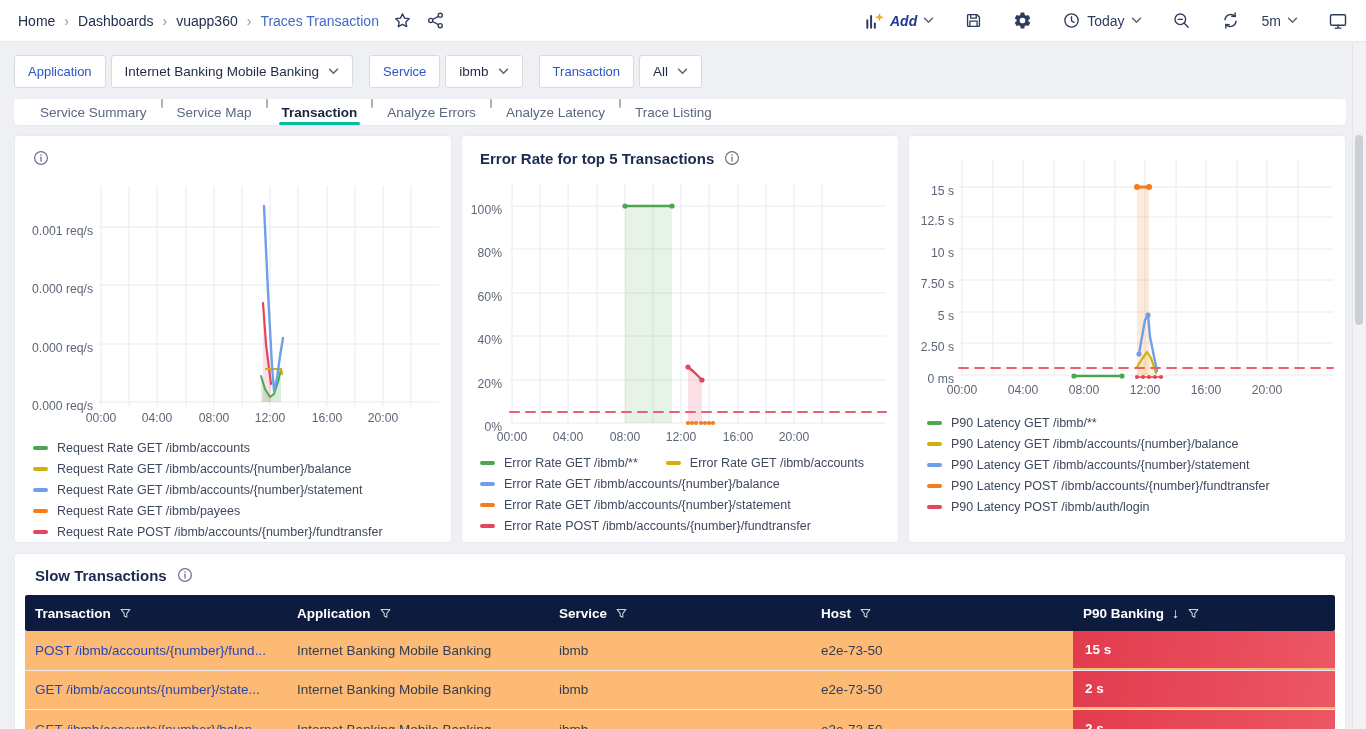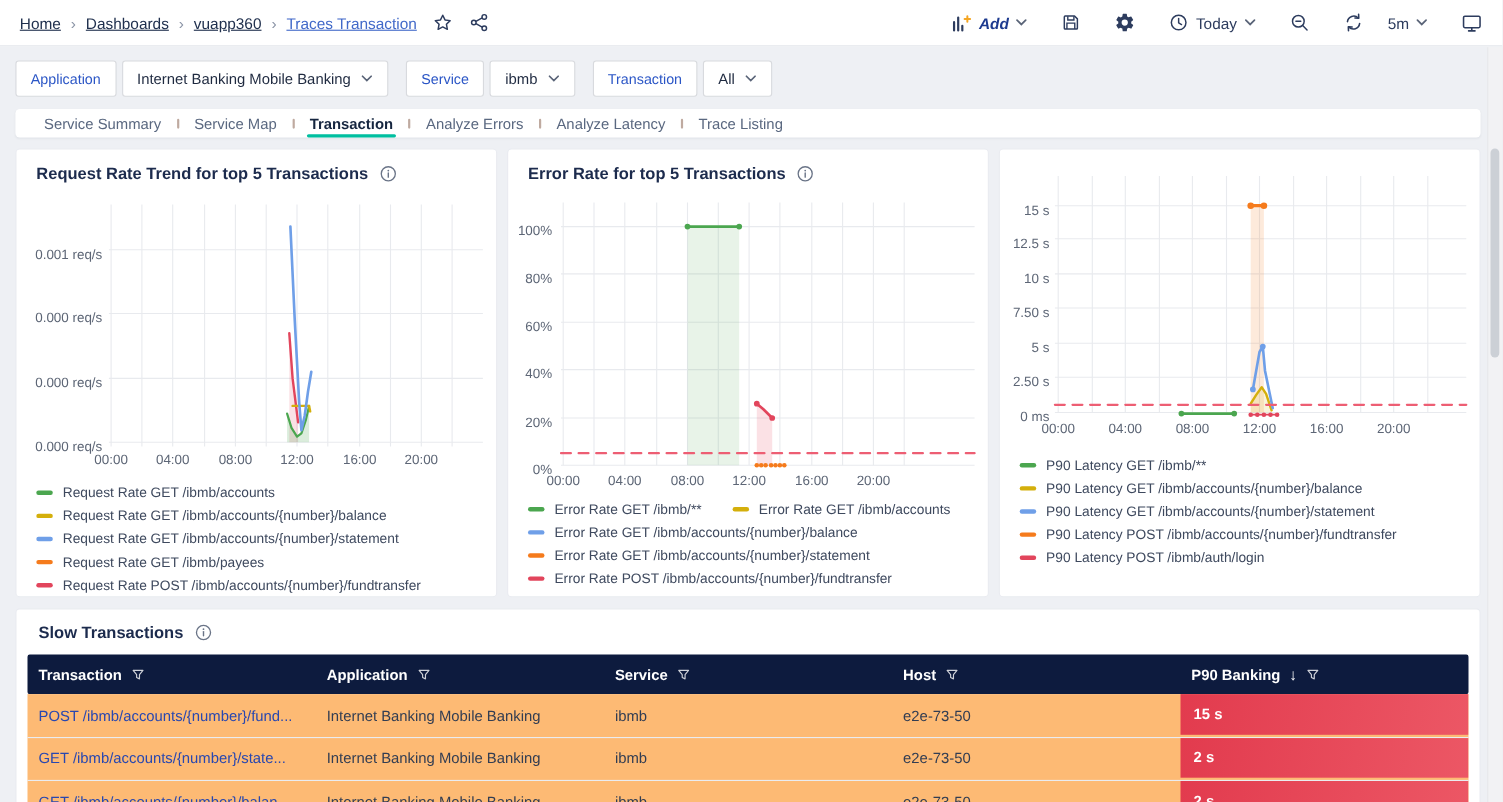--- a/index.html
+++ b/index.html
@@ -4,40 +4,40 @@
 <style>
   * { box-sizing: border-box; margin: 0; padding: 0; }
   html,body { width:1366px; height:729px; overflow:hidden; }
   body { font-family:"Liberation Sans", sans-serif; background:#eef0f4; position:relative; }
   .page { position:relative; width:1366px; height:729px; overflow:hidden; }
 
   
   .topbar { position:absolute; top:0; left:0; width:1366px; height:42px; background:#fff;
             border-bottom:1px solid #e8eaef; display:flex; align-items:center; justify-content:space-between; padding:0 18px; z-index:5;}
   .breadcrumb { display:flex; align-items:center; font-size:14px; }
-  .crumb { color:#20304e; cursor:pointer;text-decoration:underline; }
+  .crumb { color:#20304e; cursor:pointer; }
   .crumb.active { color:#4169c9; }
   .sep { color:#8b94a6; margin:0 9px; font-size:14px; }
   .bc-icon { margin-left:14px; display:flex; align-items:center; cursor:pointer; }
   .toolbar { display:flex; align-items:center; }
   .tool { display:flex; align-items:center; margin-left:30px; cursor:pointer; color:#2d3c5e; font-size:14px; gap:6px;}
   .tool.add { color:#1d3a8f; font-weight:600;font-style:italic; }
   .tool svg { display:block; }
 
   
   .filters { position:absolute; top:55px; left:14px; display:flex; align-items:center; }
   .fgroup { display:flex; gap:5px; margin-right:16px; }
   .pill { background:#fff; border:1px solid #d8dade; border-radius:3px; height:33px;
           display:flex; align-items:center; padding:0 13px; font-size:13px; }
   .pill.plabel { color:#2b56c6; font-weight:500; }
   .pill.pvalue { color:#1f2a40; font-size:13.5px; gap:9px; cursor:pointer; }
 
   
   .tabs { position:absolute; top:99px; left:14px; width:1332px; height:26px; background:#fff; border-radius:4px;
-          display:flex; align-items:center; padding:0 12px; box-shadow:0 1px 2px rgba(20,30,60,0.05); }
+          display:flex; padding:0 12px; box-shadow:0 1px 2px rgba(20,30,60,0.05); }
   .tab { font-size:13.5px; color:#5a6880; padding:0 14px; height:100%; display:flex; align-items:center; position:relative; cursor:pointer; white-space:nowrap;}
   .tab.active { color:#15253f; font-weight:700; }
   .tab.active::after { content:""; position:absolute; left:11px; right:11px; bottom:0; height:3px; background:#00bfa0; border-radius:2px; }
   .tab-sep { width:2px; height:9px; background:#bfaaa0; border-radius:1px; }
 
   
   .cards { position:absolute; top:135px; left:14px; display:flex; gap:9px; }
   .card { width:438px; height:408px; background:#fff; border:1px solid #e9ebf0; border-radius:4px; overflow:hidden; padding-top:10px; }
   .card-title-row { display:flex; align-items:center; gap:10px; padding-left:18px; height:24px; }
   .card-title { font-size:15px; font-weight:600; color:#1c2b4d; }
@@ -196,21 +196,20 @@
     <span class="tab-sep"></span>
     <span class="tab">Analyze Latency</span>
     <span class="tab-sep"></span>
     <span class="tab">Trace Listing</span>
   </div>
 
   <div class="cards">
 
     <div class="card">
       <div class="card-title-row">
-        <span class="card-title">Request Rate Trend for top 5 Transactions</span>
         <span class="info-btn">
           <svg width="16" height="16" viewBox="0 0 20 20">
               <circle cx="10" cy="10" r="8" fill="none" stroke="#6a7487" stroke-width="1.5"></circle>
               <path d="M10 9v4.8" stroke="#6a7487" stroke-width="1.6" stroke-linecap="round"></path>
               <circle cx="10" cy="6.3" r="1" fill="#6a7487"></circle>
             </svg>
         </span>
       </div>
       <svg class="chart" width="436" height="262" viewBox="0 0 436 262">
           <line x1="86" y1="16" x2="86" y2="236" stroke="#e8eaee" stroke-width="1"></line>

